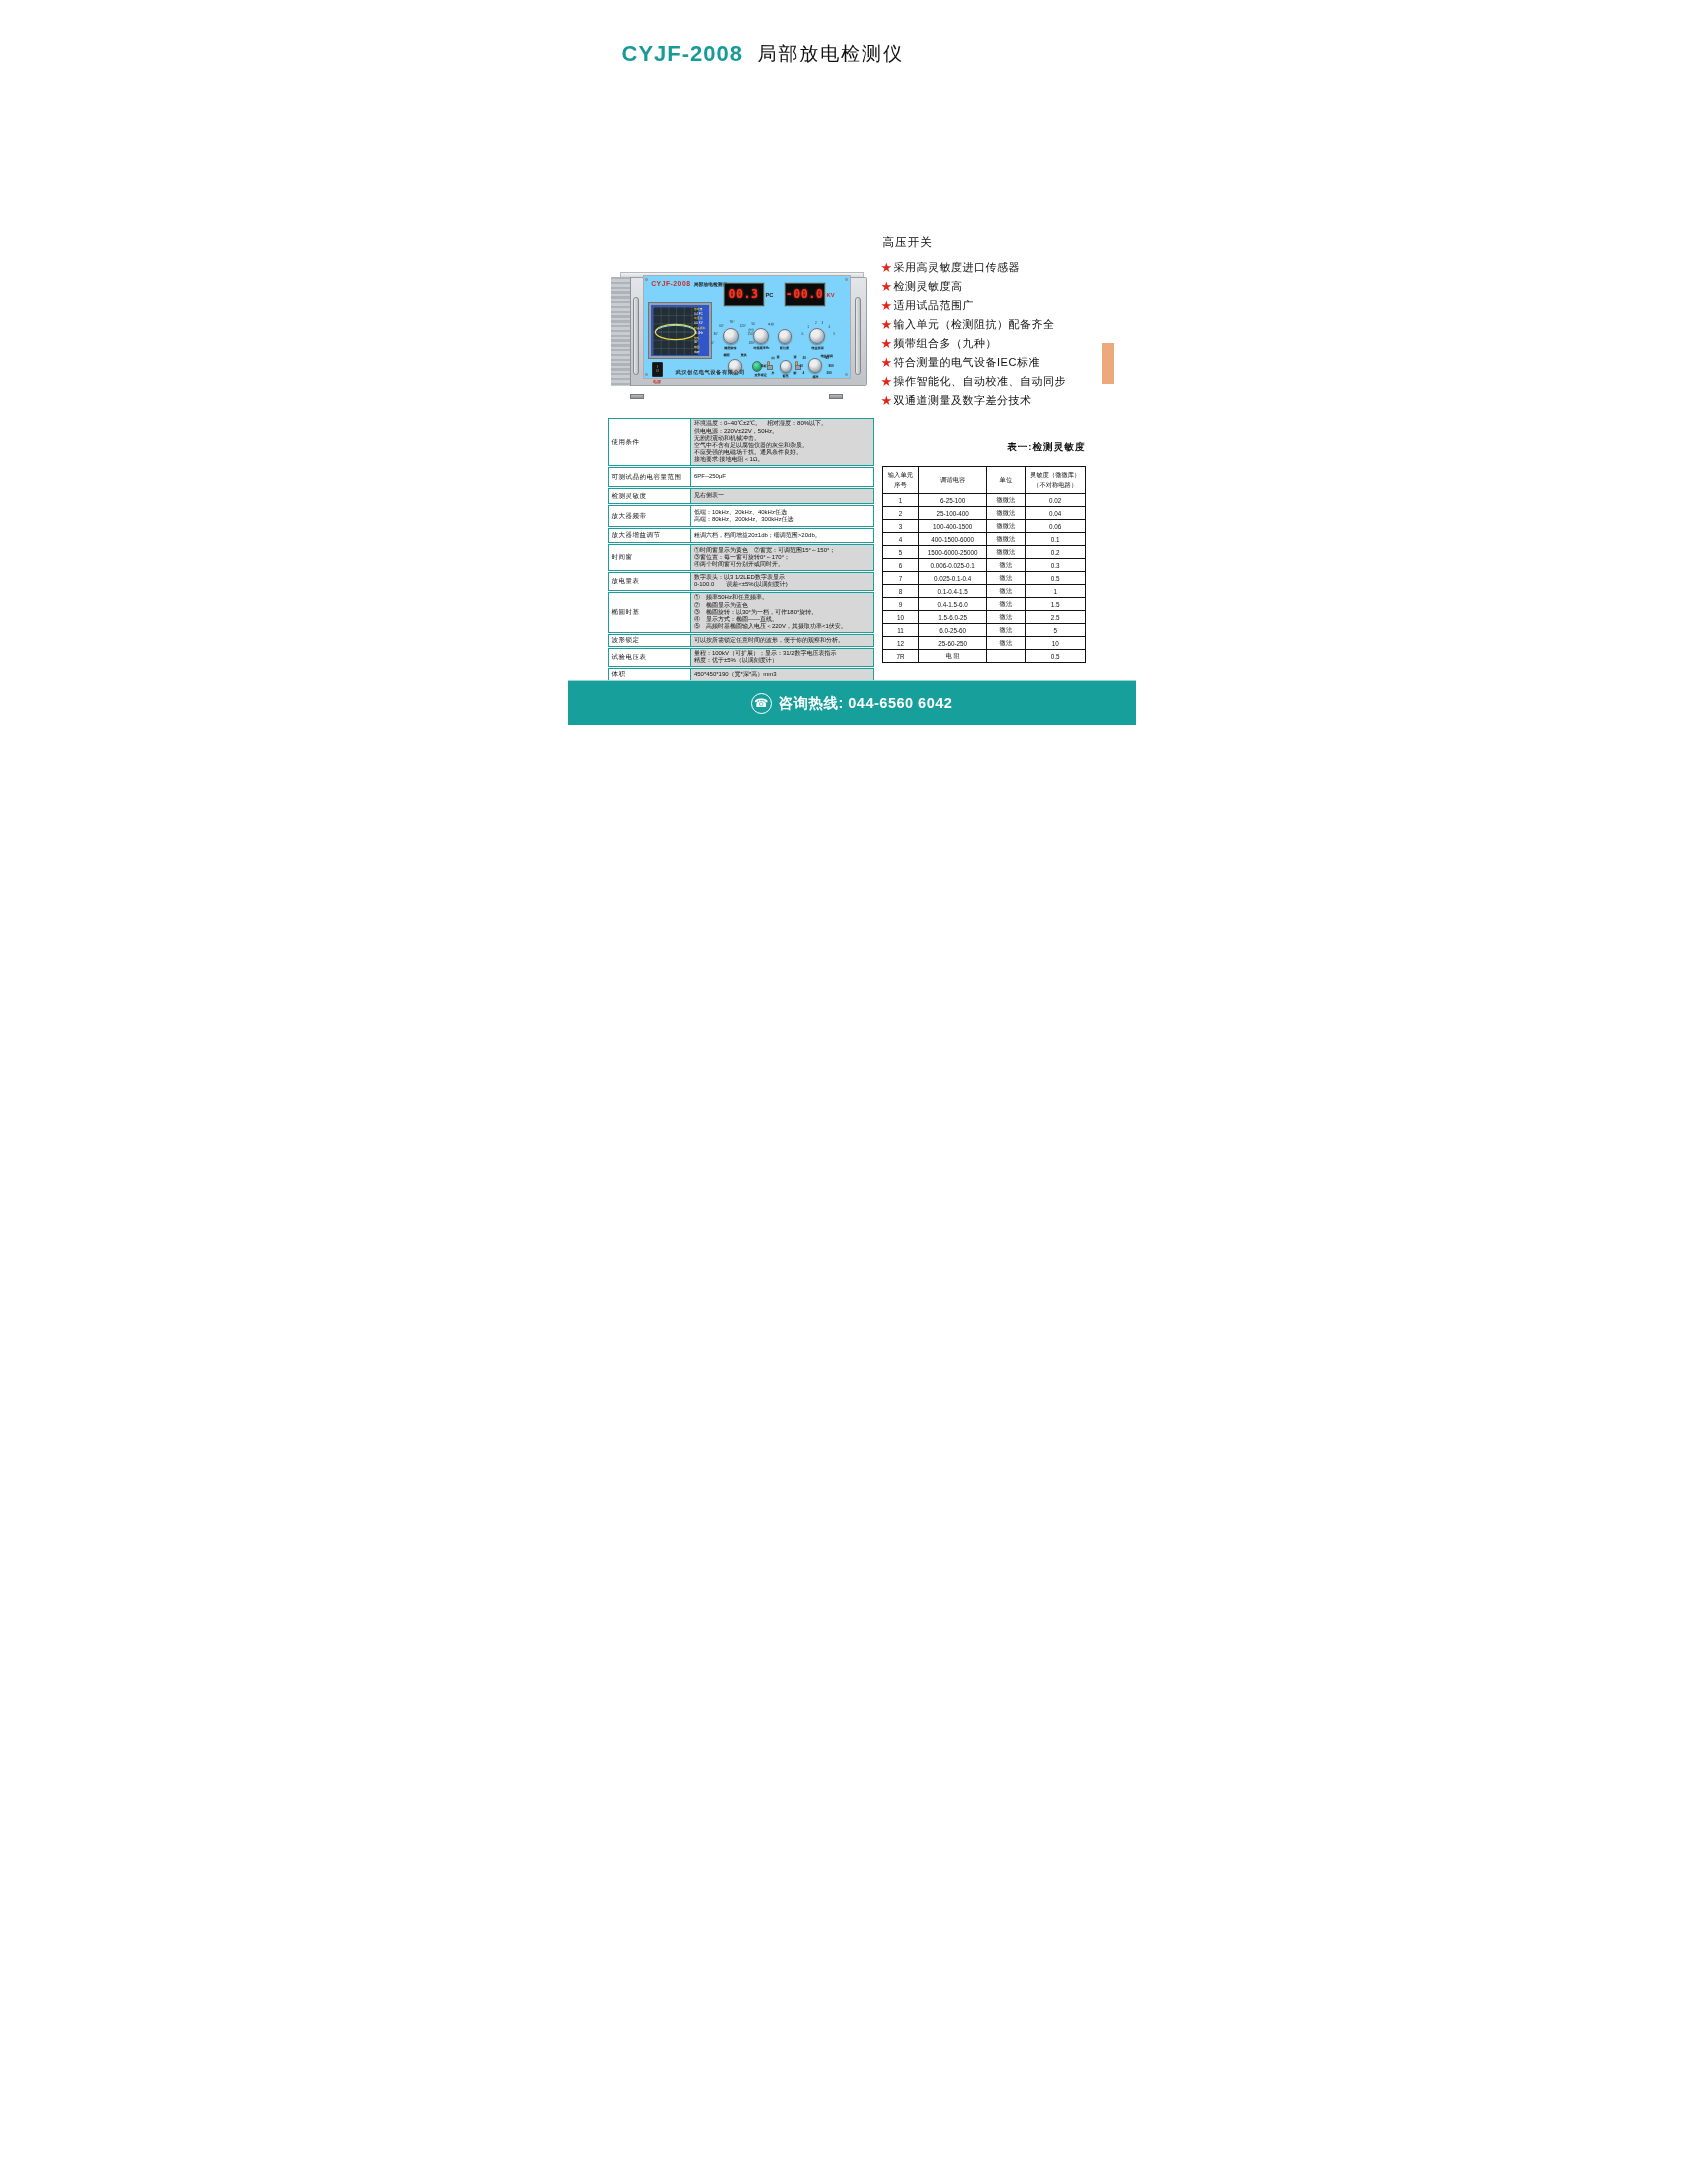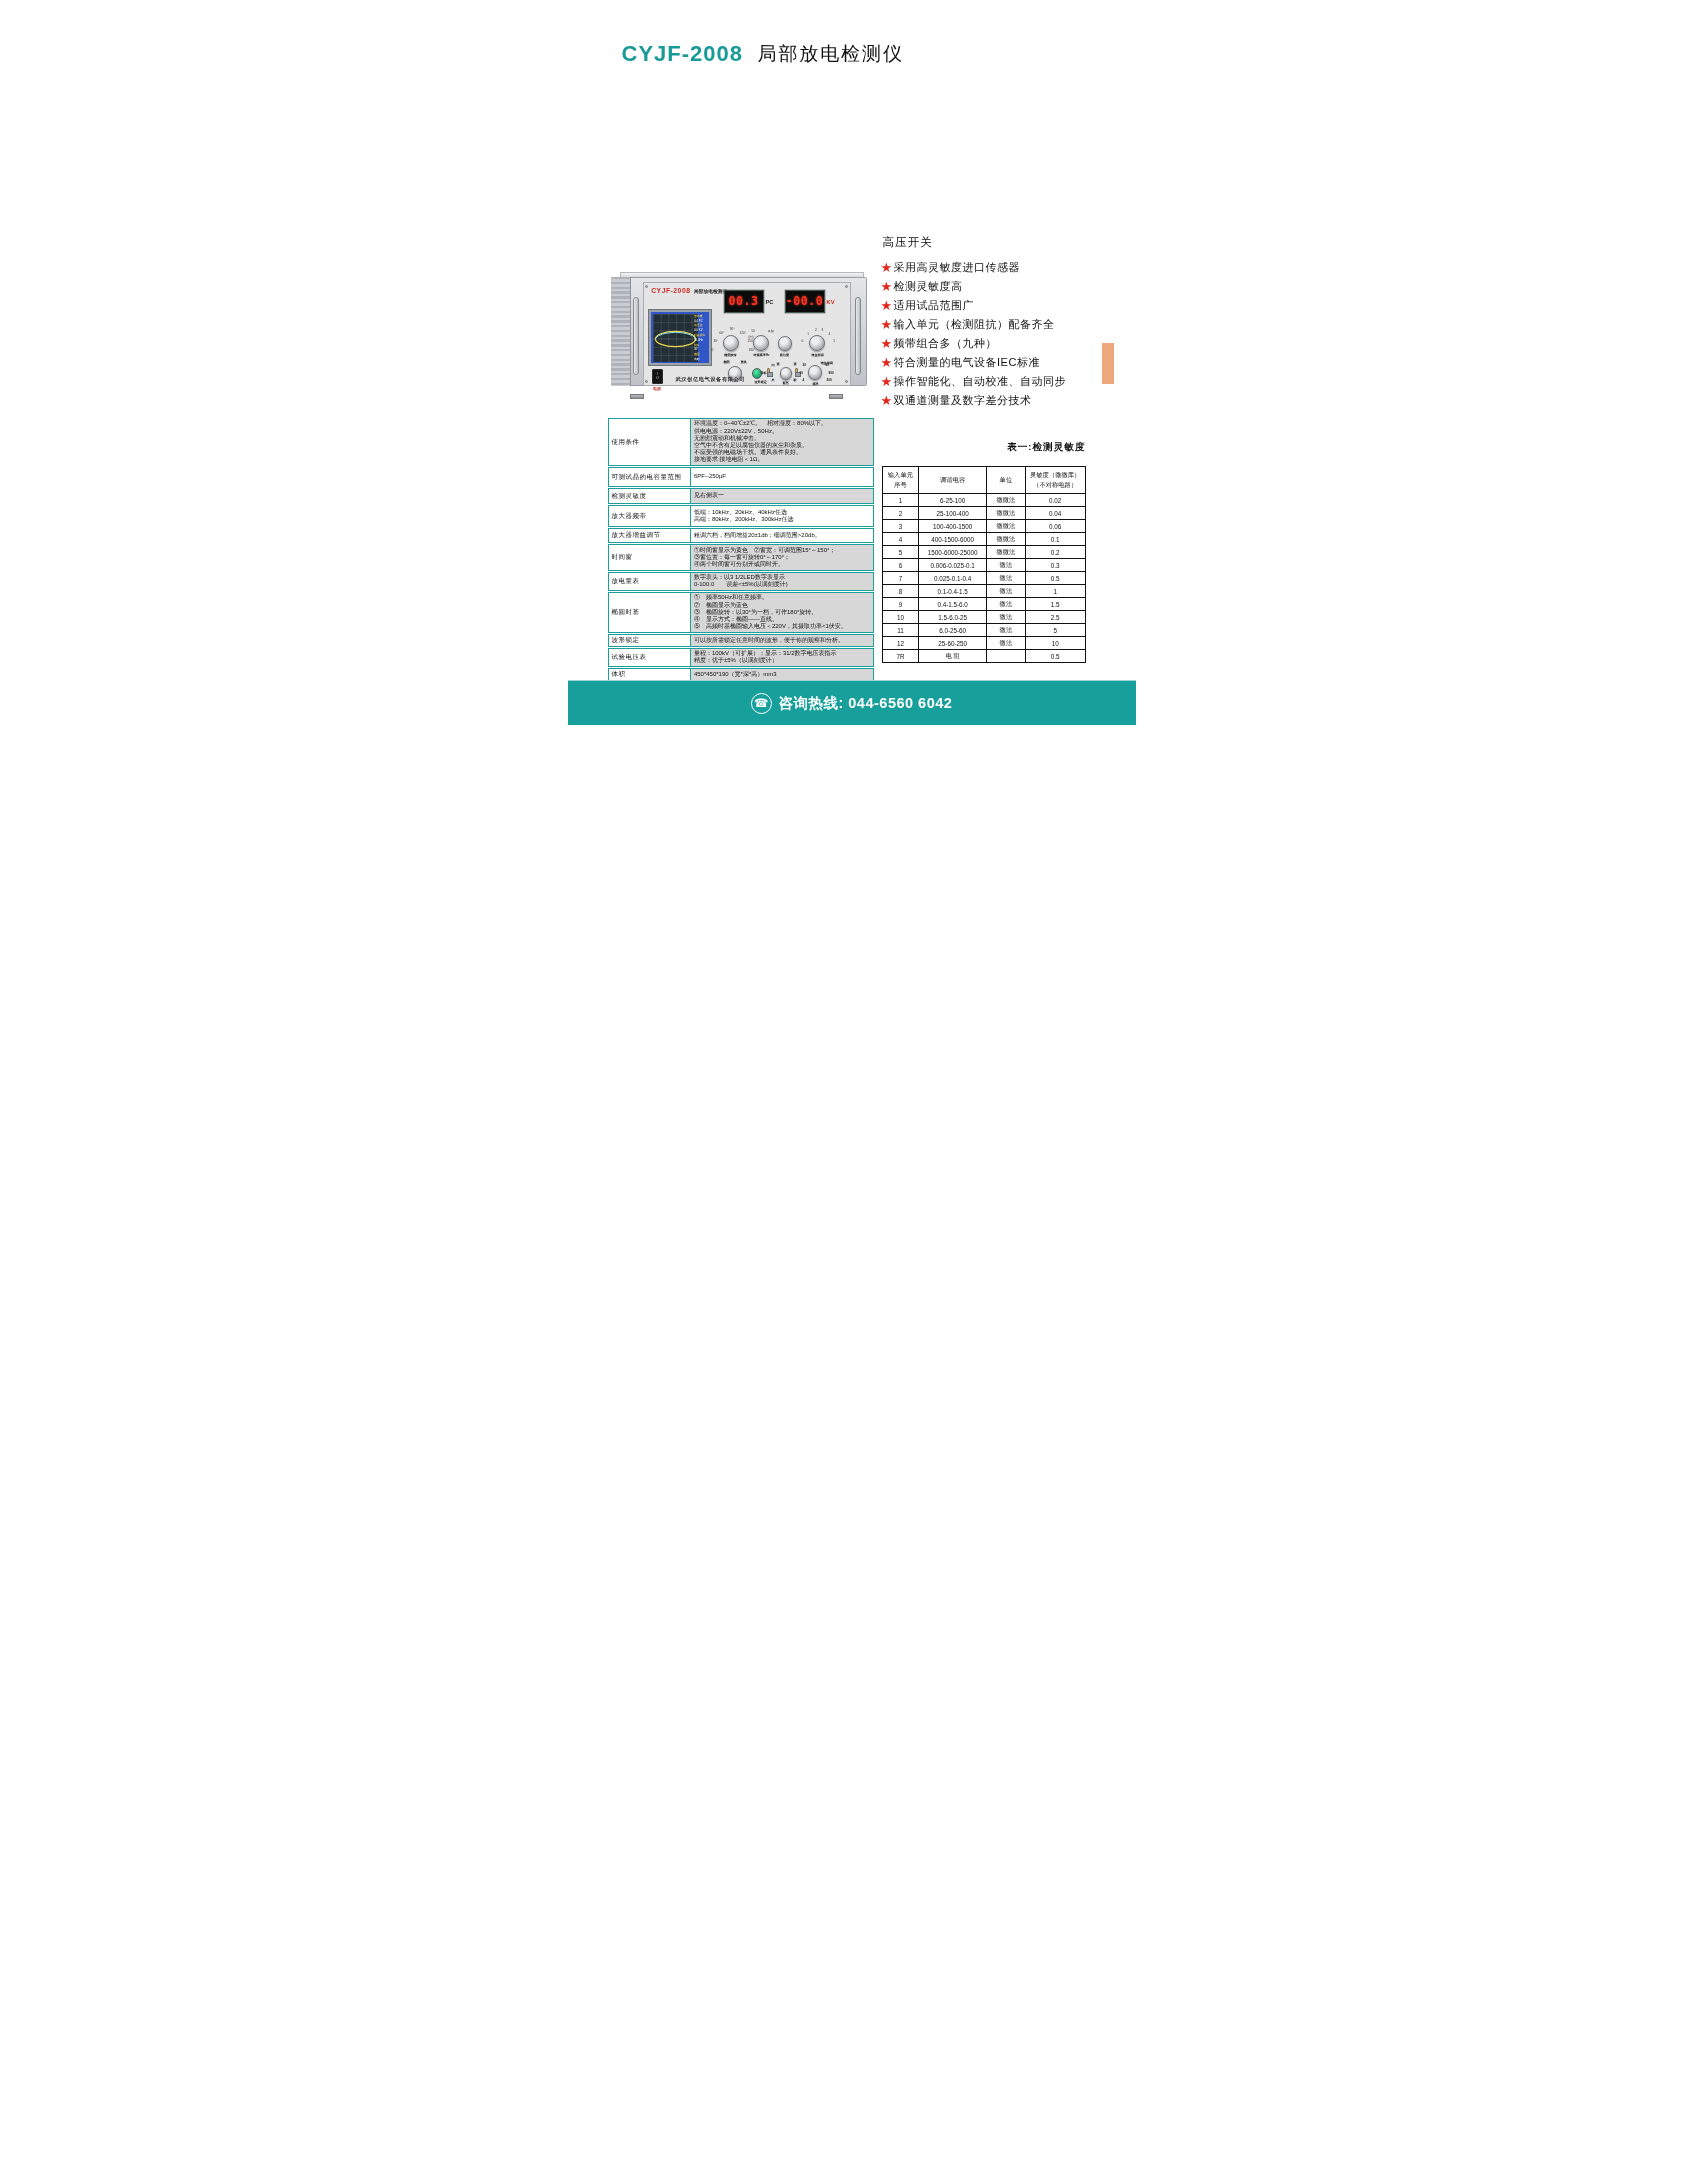--- a/index.html
+++ b/index.html
@@ -26,21 +26,21 @@
   
   .side-tab { position:absolute; left:534px; top:343px; width:12px; height:41px; background:#EDA97E; }
 
   
   .photo { position:absolute; left:38px; top:270px; width:265px; height:130px; }
   .dev-body { position:absolute; left:5.8px; top:6.8px; width:256px; height:109px; background:linear-gradient(180deg,#e3e5e8 0%,#cfd3d7 55%,#bfc3c8 100%); border:0.5px solid #9aa0a6; border-radius:1.4px; }
   .dev-top { position:absolute; left:14.5px; top:2.4px; width:244px; height:5.8px; background:linear-gradient(180deg,#f2f4f4,#d7dadc); border:0.5px solid #b6babd; }
   .dev-fins { position:absolute; left:5.8px; top:6.8px; width:20px; height:109px; background:repeating-linear-gradient(180deg,#aeb3b9 0 2.4px,#c9cdd1 2.4px 4.8px); border-right:0.5px solid #8e9399; border-radius:1.4px 0 0 1.4px; }
   .handle { position:absolute; width:6.3px; top:27px; height:78px; background:linear-gradient(90deg,#e7e9eb,#b9bec3); border:0.5px solid #84898e; border-radius:2.9px; }
   .handle.left { left:27.5px; } .handle.right { left:249px; }
-  .front-panel { position:absolute; left:37px; top:12px; width:208px; height:104px; background:#e5e5e5; border:0.5px solid #a9adb3; }
+  .front-panel { position:absolute; left:37px; top:5px; width:208px; height:104px; background:#7dd3fc; border:0.5px solid #a9adb3; }
   .screw { position:absolute; width:2.9px; height:2.9px; border-radius:50%; background:#aeb2b6; border:0.5px solid #7c8086; }
   .panel-title { position:absolute; left:7.7px; top:3.9px; display:flex; align-items:baseline; }
   .panel-model { color:#CF2A24; font-weight:bold; font-size:6.8px; letter-spacing:0.5px; }
   .panel-name { color:#222; font-size:4.8px; margin-left:3.4px; font-weight:bold; }
 
   .screen-bezel { position:absolute; left:4.8px; top:26px; width:64px; height:57px; background:#99a1a9; border:0.5px solid #70757b; padding:1.9px; }
   .screen-blue { position:relative; width:100%; height:100%; background:#3056C8; }
   .crt { position:absolute; left:1.9px; top:2.4px; width:45px; height:48px; background:#232F36;
          background-image:linear-gradient(rgba(255,255,255,.10) 0.5px, transparent 0.5px),linear-gradient(90deg, rgba(255,255,255,.10) 0.5px, transparent 0.5px);
          background-size:7.7px 8.2px; }

